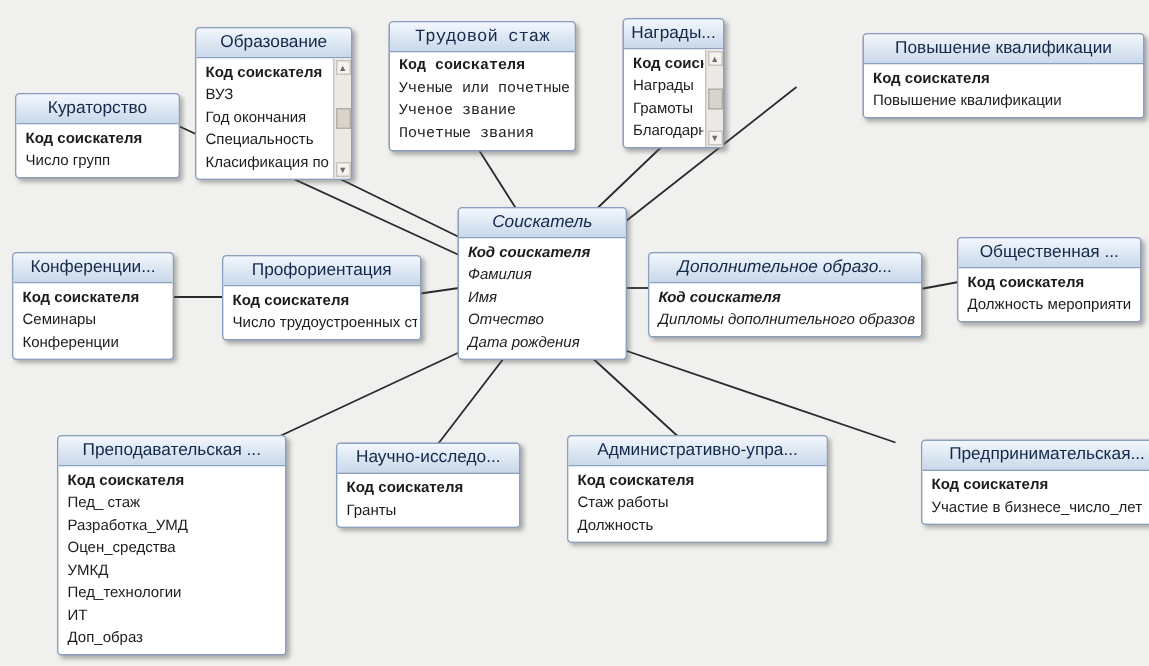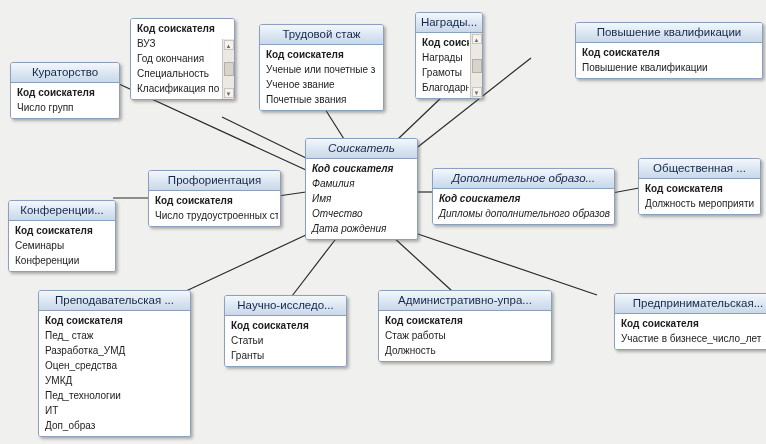--- a/index.html
+++ b/index.html
@@ -111,34 +111,35 @@
     </svg>
   <div>
       <div class="entity" style="left: 10px; top: 62px; width: 108px;">
         <div class="entity-header">Кураторство</div>
         <div class="entity-body">
           <div class="field pk">Код соискателя</div>
           <div class="field">Число групп</div>
         </div>
       </div>
       <div class="entity" style="left: 130px; top: 18px; width: 103px;">
+        <div class="entity-header">Образование</div>
         <div class="entity-body with-sb">
           <div class="field pk">Код соискателя</div>
           <div class="field">ВУЗ</div>
           <div class="field">Год окончания</div>
           <div class="field">Специальность</div>
           <div class="field">Класификация по</div>
         </div>
         <div class="scrollbar">
           <div class="sb-arrow">▲</div>
           <div class="sb-thumb"></div>
           <div class="sb-arrow">▼</div>
         </div>
       </div>
-      <div class="entity" style="left: 259px; top: 24px; width: 123px;">
+      <div class="entity" style="left: 259px; top: 14px; width: 123px; font-family: Liberation Mono, monospace;">
         <div class="entity-header">Трудовой стаж</div>
         <div class="entity-body">
           <div class="field pk">Код соискателя</div>
           <div class="field">Ученые или почетные з</div>
           <div class="field">Ученое звание</div>
           <div class="field">Почетные звания</div>
         </div>
       </div>
       <div class="entity" style="left: 415px; top: 12px; width: 66px;">
         <div class="entity-header">Награды...</div>
@@ -164,21 +165,21 @@
       <div class="entity" style="left: 305px; top: 138px; width: 111px; font-style: italic;">
         <div class="entity-header">Соискатель</div>
         <div class="entity-body">
           <div class="field pk">Код соискателя</div>
           <div class="field">Фамилия</div>
           <div class="field">Имя</div>
           <div class="field">Отчество</div>
           <div class="field">Дата рождения</div>
         </div>
       </div>
-      <div class="entity" style="left: 8px; top: 168px; width: 106px; margin-top: 32px;">
+      <div class="entity" style="left: 8px; top: 168px; width: 106px;">
         <div class="entity-header">Конференции...</div>
         <div class="entity-body">
           <div class="field pk">Код соискателя</div>
           <div class="field">Семинары</div>
           <div class="field">Конференции</div>
         </div>
       </div>
       <div class="entity" style="left: 148px; top: 170px; width: 131px;">
         <div class="entity-header">Профориентация</div>
         <div class="entity-body">
@@ -210,21 +211,20 @@
           <div class="field">УМКД</div>
           <div class="field">Пед_технологии</div>
           <div class="field">ИТ</div>
           <div class="field">Доп_образ</div>
         </div>
       </div>
       <div class="entity" style="left: 224px; top: 295px; width: 121px;">
         <div class="entity-header">Научно-исследо...</div>
         <div class="entity-body">
           <div class="field pk">Код соискателя</div>
-          <div class="field">Статьи</div>
           <div class="field">Гранты</div>
         </div>
       </div>
       <div class="entity" style="left: 378px; top: 290px; width: 172px;">
         <div class="entity-header">Административно-упра...</div>
         <div class="entity-body">
           <div class="field pk">Код соискателя</div>
           <div class="field">Стаж работы</div>
           <div class="field">Должность</div>
         </div>

